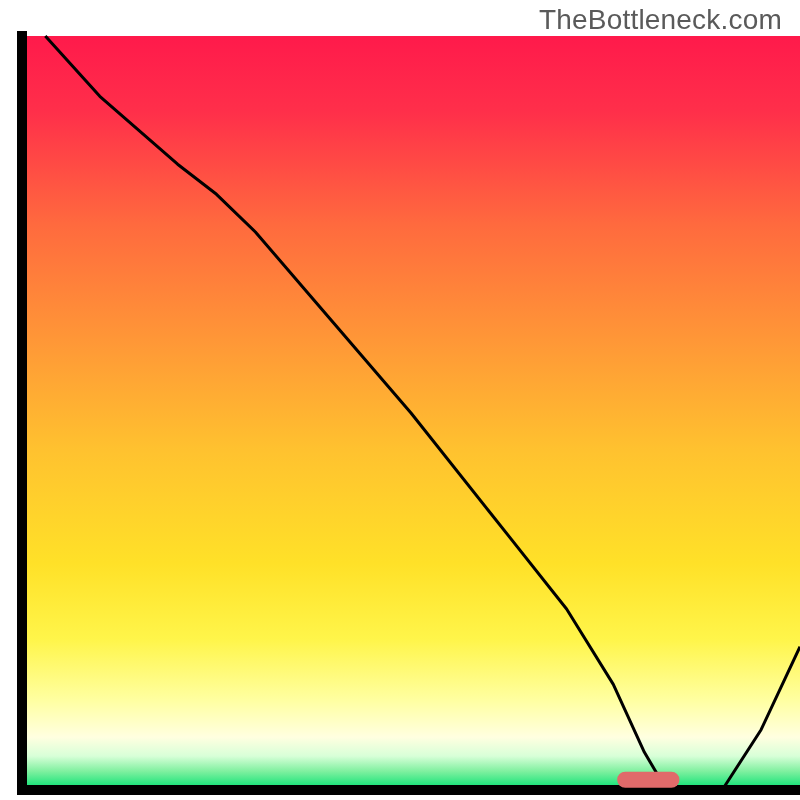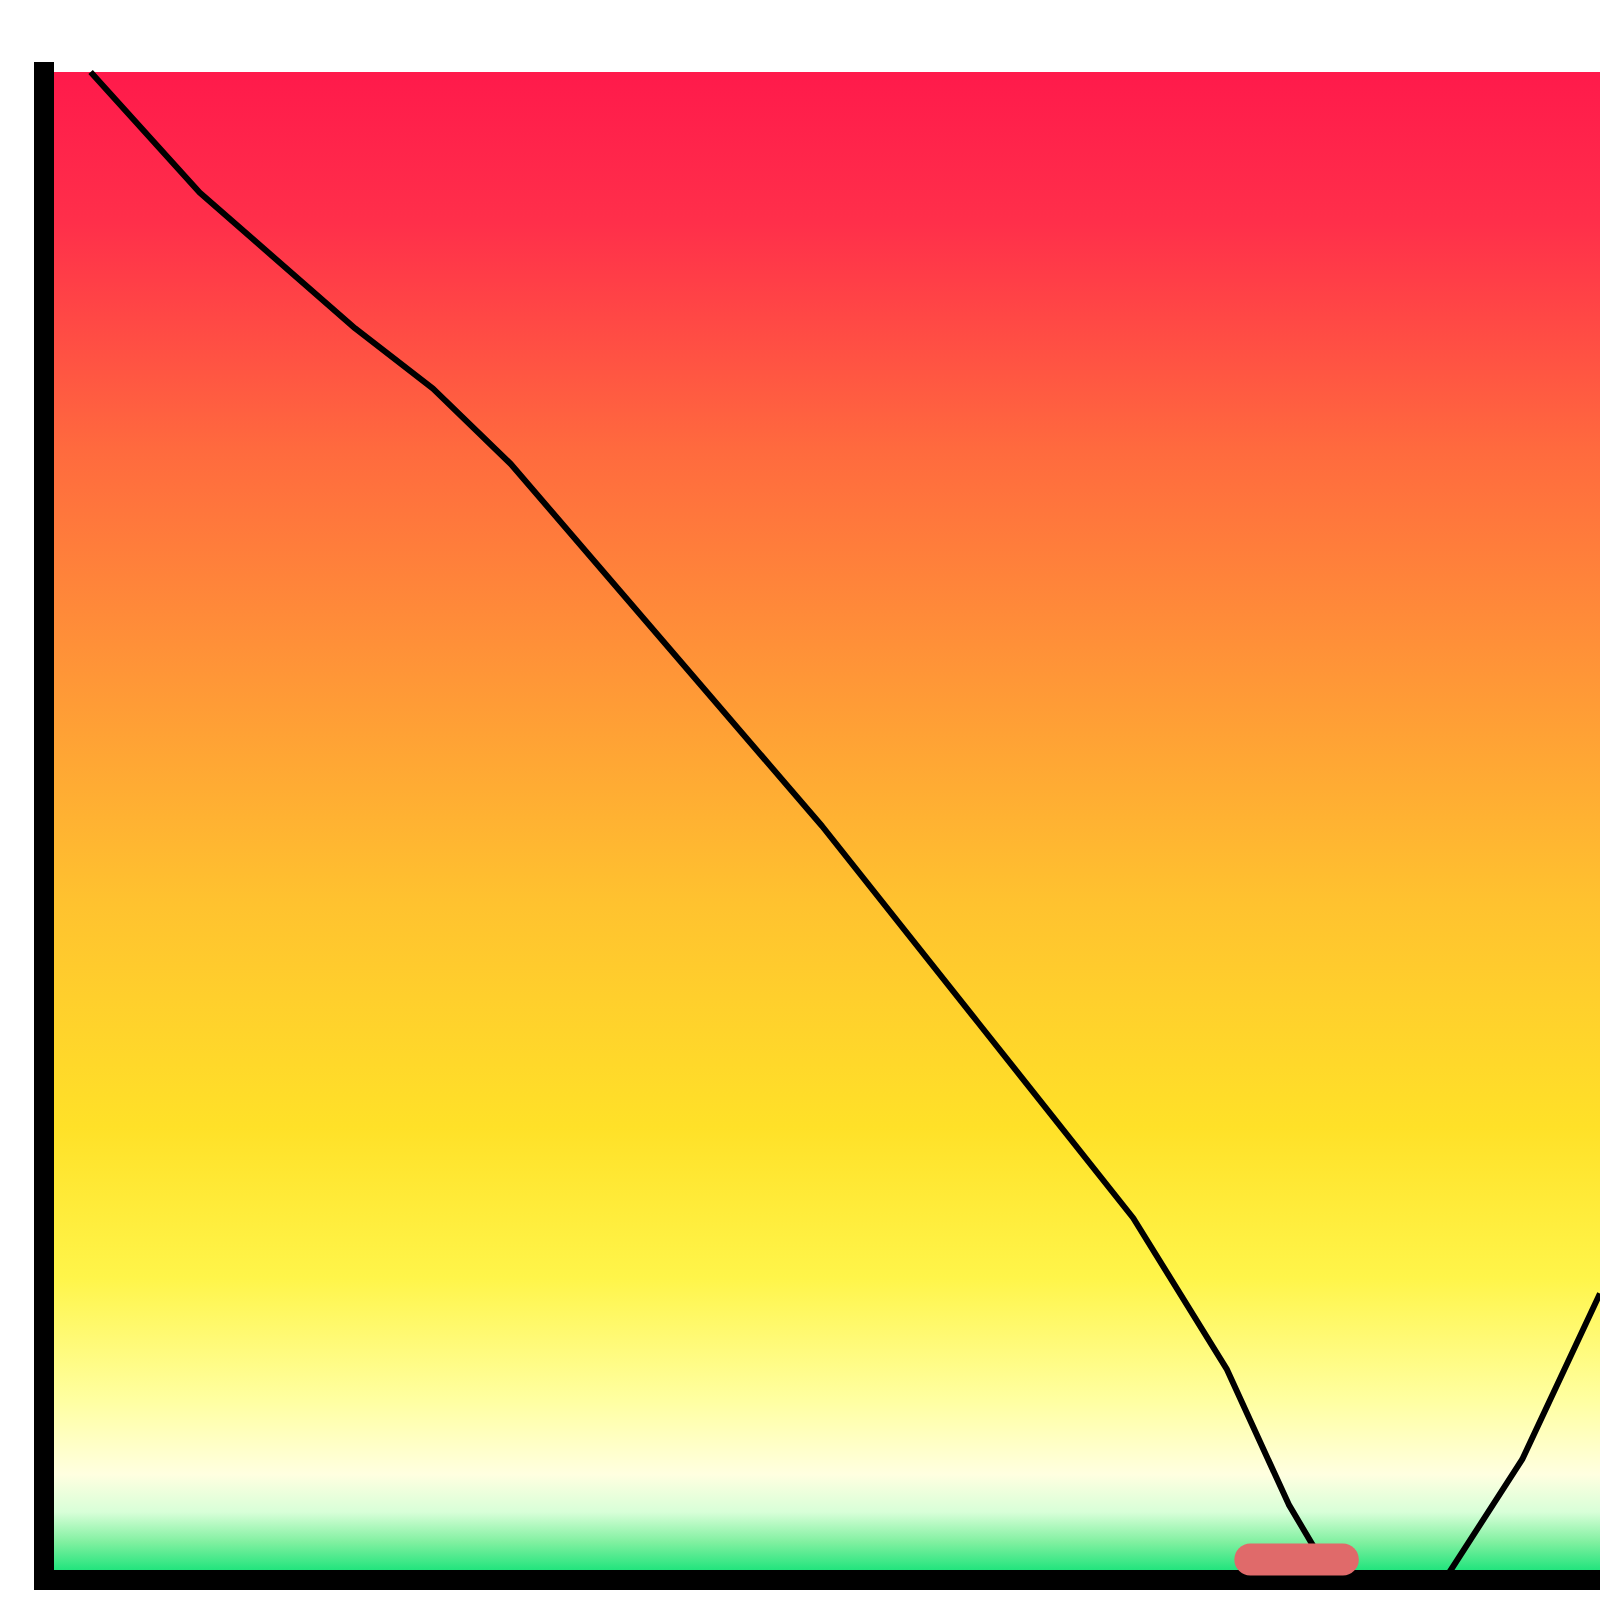--- a/index.html
+++ b/index.html
@@ -27,20 +27,21 @@
     pointer-events: none;
   }
   svg {
     display: block;
   }
 </style>
 </head>
 <body>
 
 <div class="chart-container">
+  <div class="watermark">TheBottleneck.com</div>
   <svg id="chart-svg" width="800" height="800" viewBox="0 0 800 800">
     <defs>
       <linearGradient id="bg-grad" x1="0" y1="0" x2="0" y2="1">
           <stop offset="0%" stop-color="#ff1a4b"></stop>
           <stop offset="10%" stop-color="#ff2f4a"></stop>
           <stop offset="25%" stop-color="#ff6a3e"></stop>
           <stop offset="40%" stop-color="#ff9637"></stop>
           <stop offset="55.00000000000001%" stop-color="#ffc22f"></stop>
           <stop offset="70%" stop-color="#ffe128"></stop>
           <stop offset="80%" stop-color="#fff54a"></stop>

